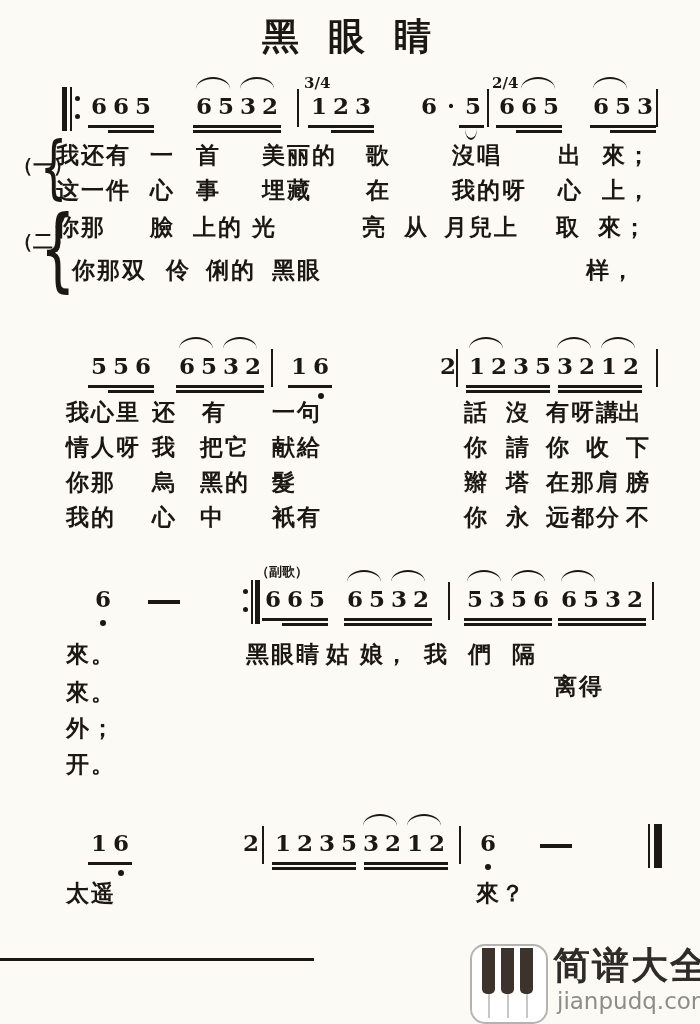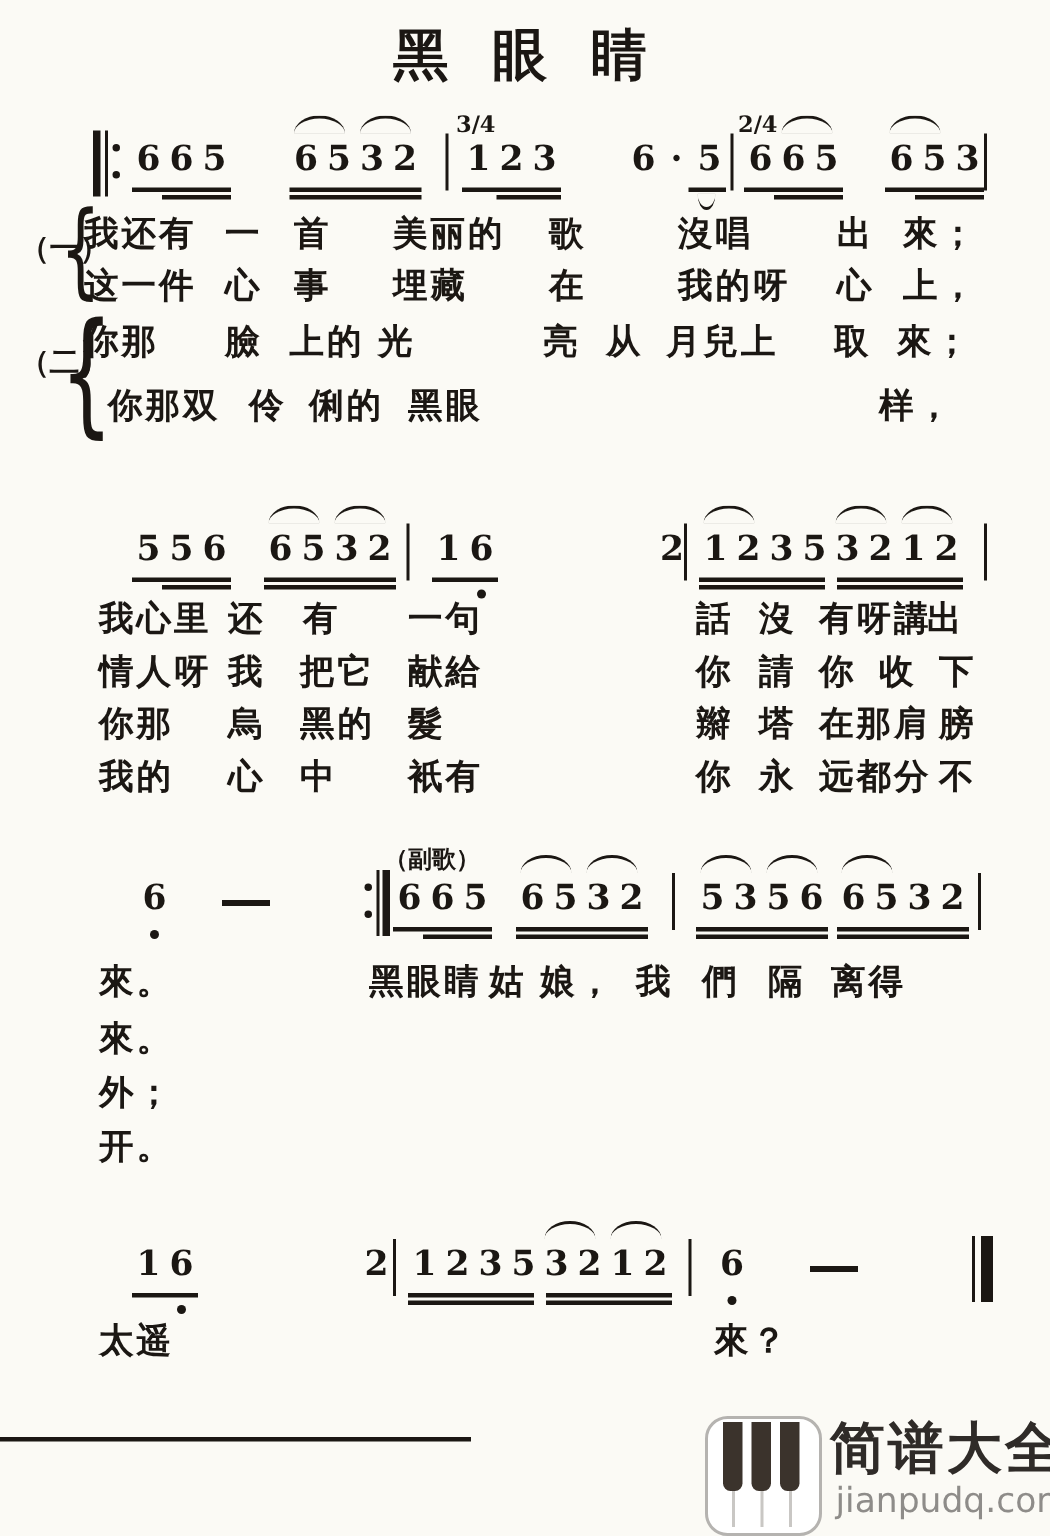--- a/index.html
+++ b/index.html
@@ -18,21 +18,21 @@
       font-family:"DejaVu Serif", serif; font-size:23px; font-weight:bold; line-height:26px;}
   .beam{position:absolute; height:3px; background:#1b1713;}
   .arc{position:absolute; top:-8px; height:10px; border-top:2.6px solid #1b1713;
        border-radius:50% 50% 0 0 / 100% 100% 0 0;}
   .uarc{position:absolute; top:44px; height:9px; border-bottom:2.4px solid #1b1713;
        border-radius:0 0 50% 50% / 0 0 100% 100%;}
   .ldot{position:absolute; width:6px; height:6px; border-radius:50%; background:#1b1713;}
   .bar{position:absolute; top:4px; width:2.4px; height:38px; background:#1b1713;}
   .dash{position:absolute; top:22px; width:32px; height:3.6px; background:#1b1713;}
   .meter{position:absolute; top:-11px; font-size:15px; font-weight:bold; font-family:"DejaVu Serif", serif;}
-  .mlabel{position:absolute; top:-15px; font-size:16px; font-weight:bold; white-space:nowrap;}
+  .mlabel{position:absolute; top:-15px; font-size:13px; font-weight:bold; white-space:nowrap;}
   .rep{position:absolute; top:2px; height:44px;}
   .rep .thick{position:absolute; top:0; width:5px; height:44px; background:#1b1713;}
   .rep .thin{position:absolute; top:0; width:2px; height:44px; background:#1b1713;}
   .rep .rdot{position:absolute; width:5px; height:5px; border-radius:50%; background:#1b1713;}
   
   .lrow{position:absolute; left:0; width:640px; height:28px;}
   .lseg{position:absolute; top:0; font-size:23px; font-weight:700; letter-spacing:2px; white-space:nowrap;}
   
   .vlabel{position:absolute; font-size:20px; font-weight:bold; white-space:nowrap;}
   .vbrace{position:absolute; left:40px; font-weight:400; transform-origin:left top; transform:scaleX(.62);}
@@ -340,21 +340,21 @@
         <div class="lseg" style="left: 626px;">不</div>
       </div>
       <div class="lrow" style="left: 0px; top: 639px;">
         <div class="lseg" style="left: 66px;">來。</div>
         <div class="lseg" style="left: 246px;">黑眼睛</div>
         <div class="lseg" style="left: 326px;">姑</div>
         <div class="lseg" style="left: 360px;">娘，</div>
         <div class="lseg" style="left: 424px;">我</div>
         <div class="lseg" style="left: 468px;">們</div>
         <div class="lseg" style="left: 512px;">隔</div>
-        <div class="lseg" style="left: 554px;">离得</div>
+        <div class="lseg" style="left: 554px; margin-top: 32px;">离得</div>
       </div>
       <div class="lrow" style="left: 0px; top: 677px;">
         <div class="lseg" style="left: 66px;">來。</div>
       </div>
       <div class="lrow" style="left: 0px; top: 713px;">
         <div class="lseg" style="left: 66px;">外；</div>
       </div>
       <div class="lrow" style="left: 0px; top: 749px;">
         <div class="lseg" style="left: 66px;">开。</div>
       </div>

